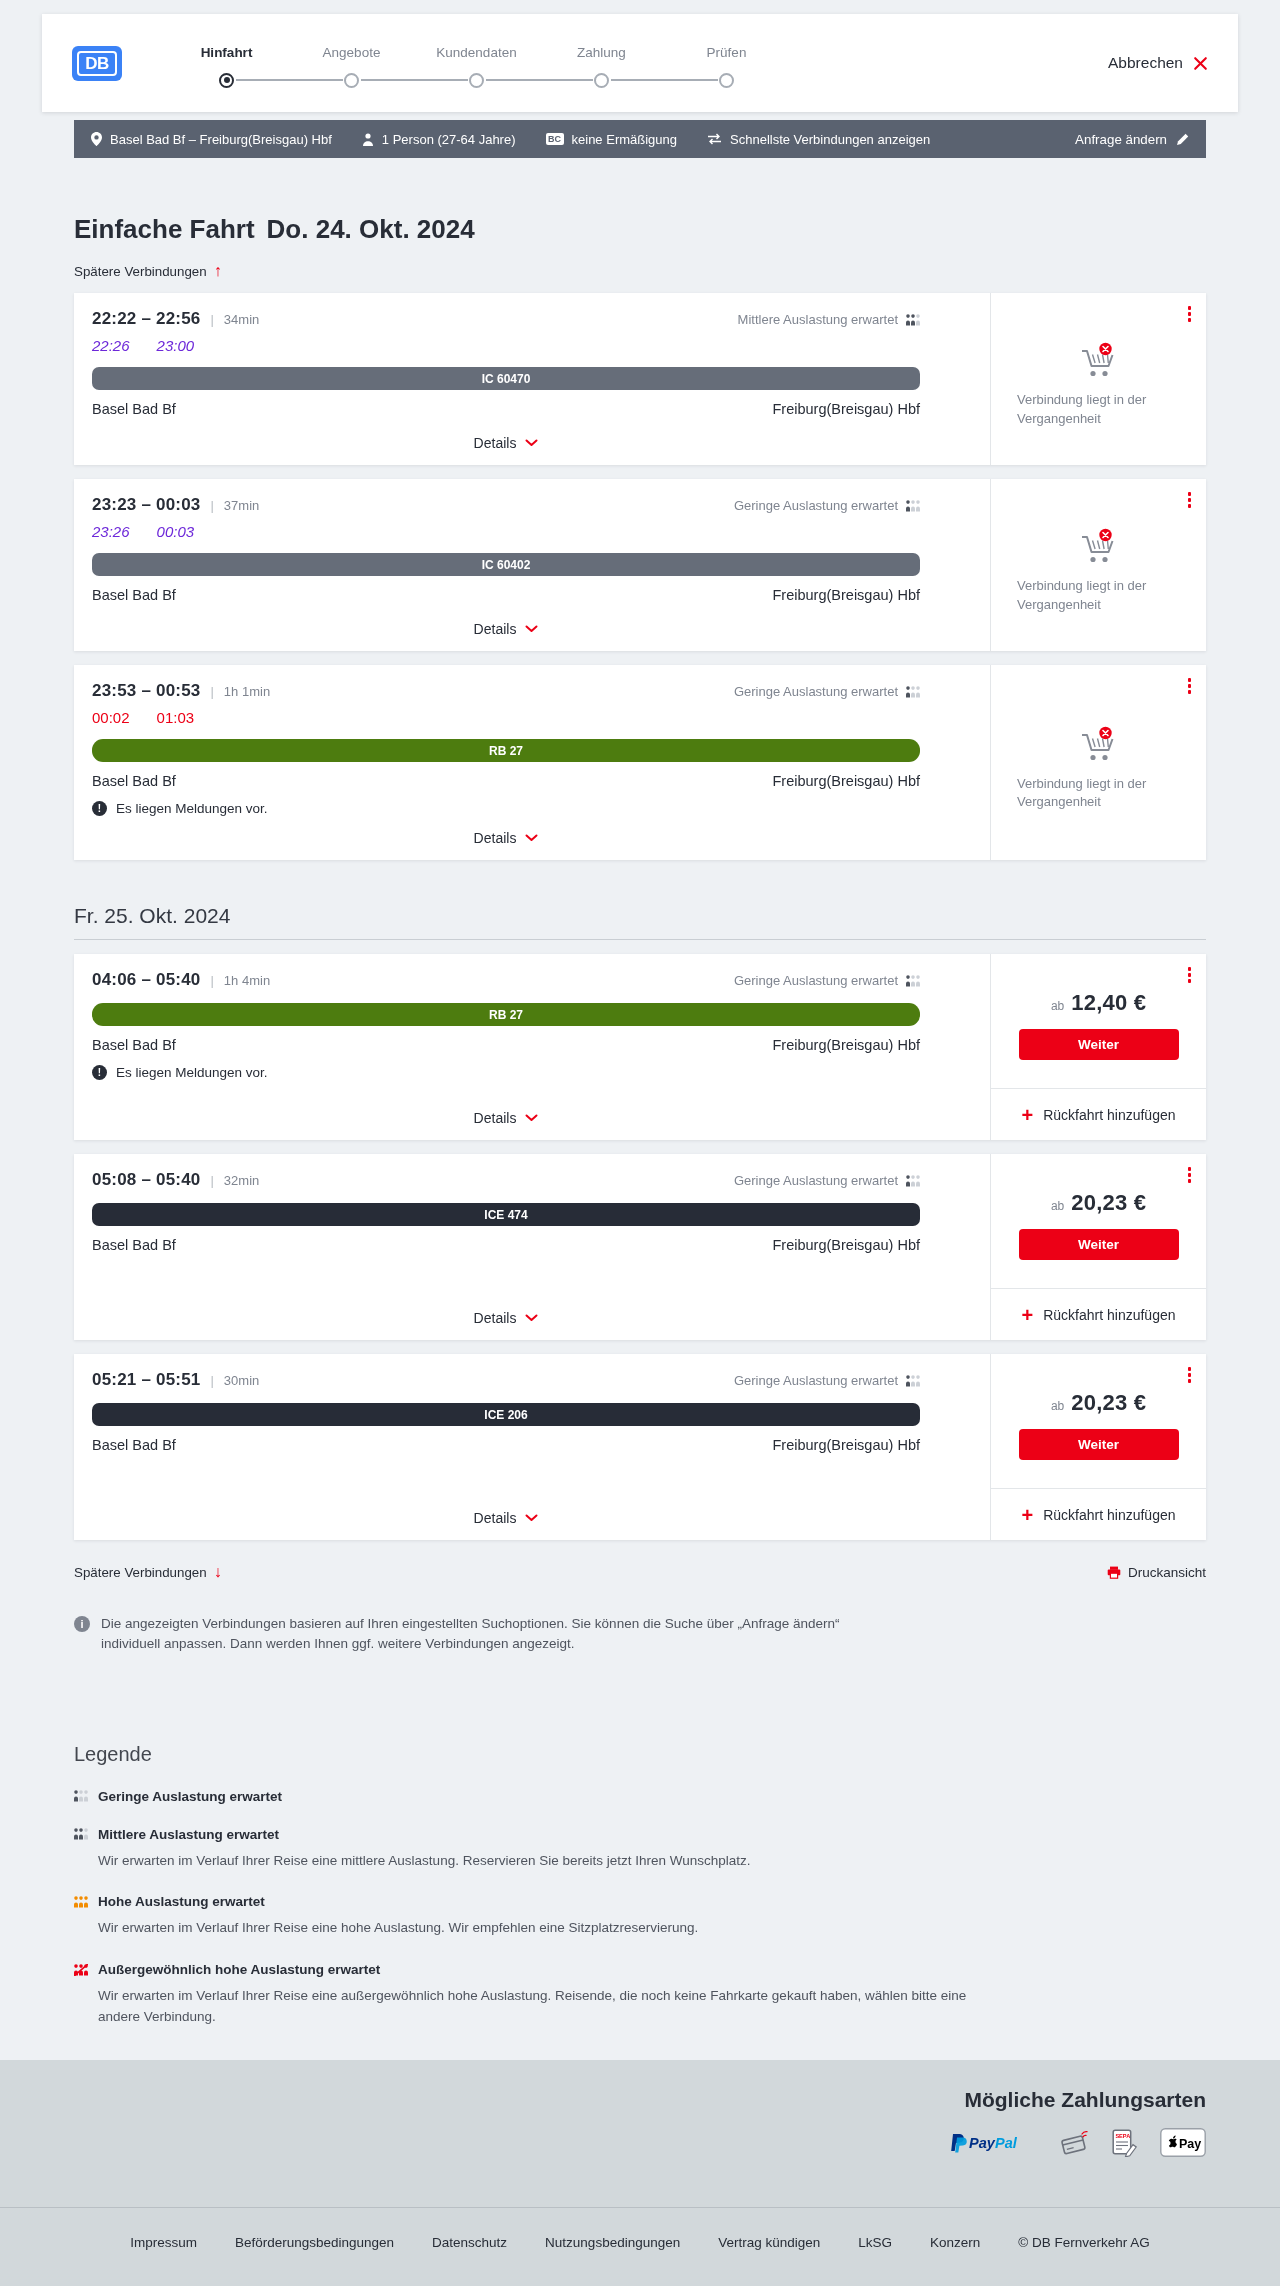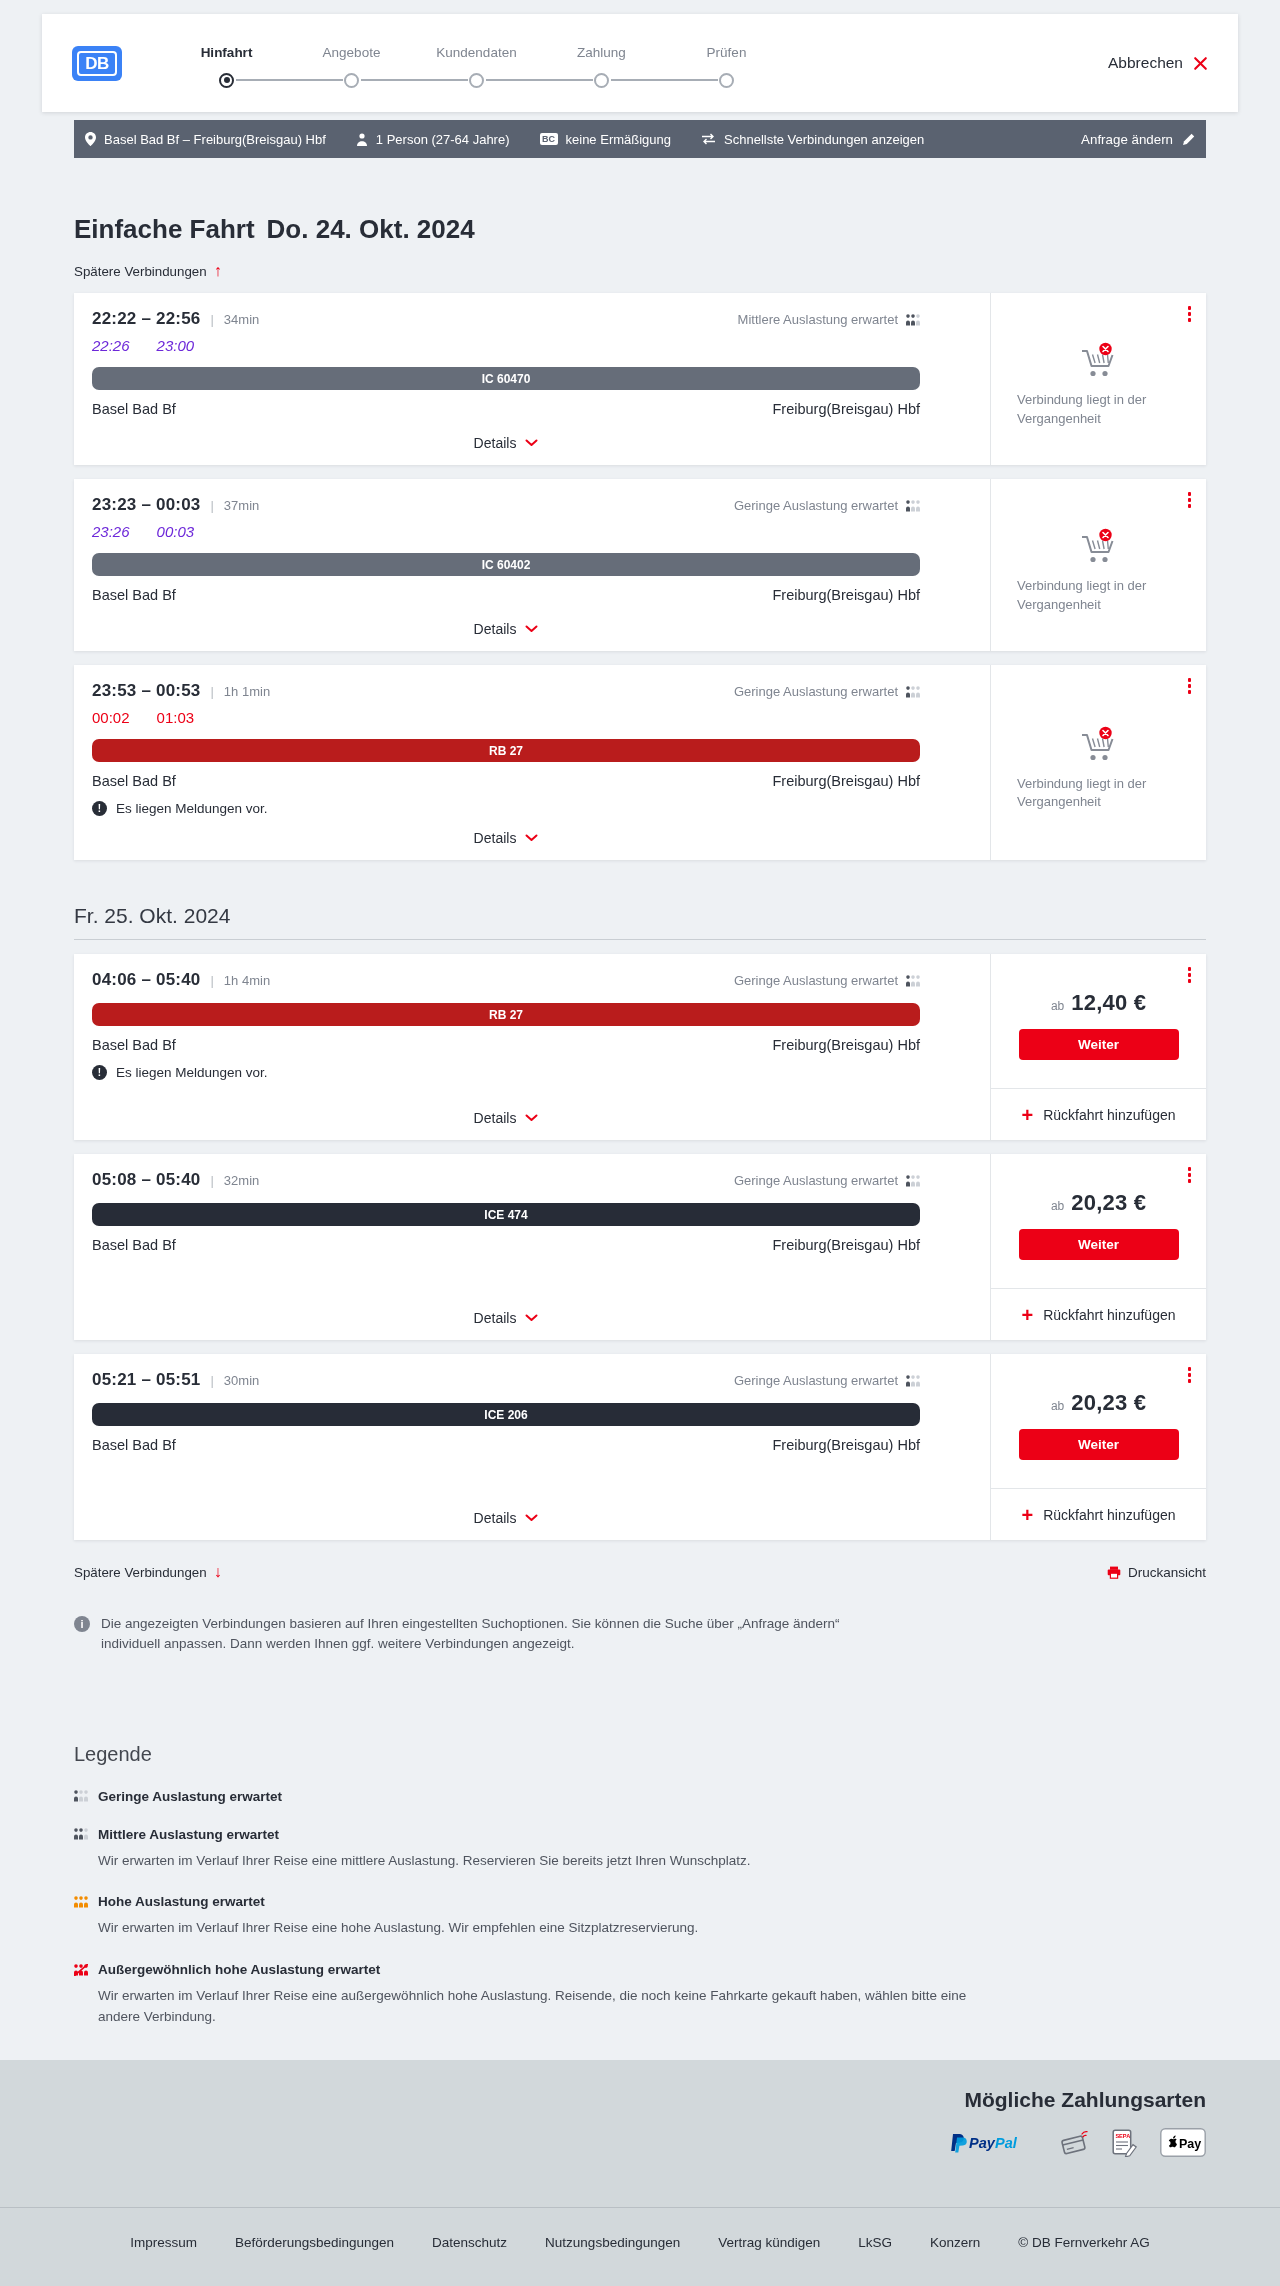--- a/index.html
+++ b/index.html
@@ -32,21 +32,21 @@
     border:2px solid #a7adb5; position:relative; z-index:1; }
   .step.active .step-circle { border-color:#282d37; }
   .step.active .step-circle::after { content:""; position:absolute; inset:2.5px;
     background:#282d37; border-radius:50%; }
   .step:not(:first-child)::before { content:""; position:absolute; bottom:6.5px;
     left:calc(-50% + 9px); width:calc(100% - 18px); height:2px; background:#a7adb5; }
   .cancel { margin-left:auto; display:flex; align-items:center; gap:10px; font-size:15.5px; }
 
   
   .params { margin:8px auto 0; width:1132px; background:#5a6270; height:38px;
-    display:flex; align-items:center; gap:30px; padding:0 11px; color:#fff; font-size:13px; }
+    display:flex; align-items:center; gap:30px; padding:0 17px; color:#fff; font-size:13px; }
   .param { display:flex; align-items:center; gap:8px; white-space:nowrap; }
   .param-edit { margin-left:auto; display:flex; align-items:center; gap:9px; }
   .bc-badge { background:#fff; color:#5a6270; font-size:9px; font-weight:bold;
     border-radius:2px; padding:1.5px 2.5px; line-height:1; }
 
   
   .content { width:1132px; margin:0 auto; }
   .page-title-row { margin-top:56px; font-size:26px; display:flex; align-items:baseline; gap:12px; }
   .page-title { font-weight:bold; }
   .link-row { margin-top:18px; display:flex; align-items:center; font-size:14px; }
@@ -64,21 +64,21 @@
   .pipe { color:#b7bcc2; font-size:13px; }
   .duration { font-size:13px; color:#7f8590; }
   .occ { margin-left:auto; display:flex; align-items:center; gap:8px;
     font-size:13px; color:#7f8590; }
   .delay-row { display:flex; gap:27px; font-size:15px; margin-top:8px; }
   .delay-green { color:#6d28d9;font-style:italic; }
   .delay-red { color:#ec0016; }
   .train-bar { margin-top:13px; height:23px; border-radius:7px; color:#fff;
     font-size:12px; font-weight:bold; display:flex; align-items:center; justify-content:center; }
   .train-ic  { background:#666d79; }
-  .train-rb  { background:#b91c1c; }
+  .train-rb  { background:#4d7c0f;border-radius:11px; }
   .train-ice { background:#272c37; }
   .stations-row { display:flex; justify-content:space-between; font-size:14.5px; margin-top:11px; }
   .notice-row { display:flex; align-items:center; gap:9px; font-size:13.5px; margin-top:12px; }
   .excl { width:15px; height:15px; border-radius:50%; background:#282d37; color:#fff;
     font-size:10px; font-weight:bold; display:flex; align-items:center; justify-content:center; flex:0 0 auto; }
   .details-btn { margin-top:auto; align-self:center; display:flex; align-items:center;
     gap:9px; font-size:14px; padding:14px 6px 2px; }
   .card-side { width:216px; border-left:1px solid #e3e6e9; position:relative;
     display:flex; flex-direction:column; }
   .kebab { position:absolute; top:8px; right:10px; display:flex; flex-direction:column;

